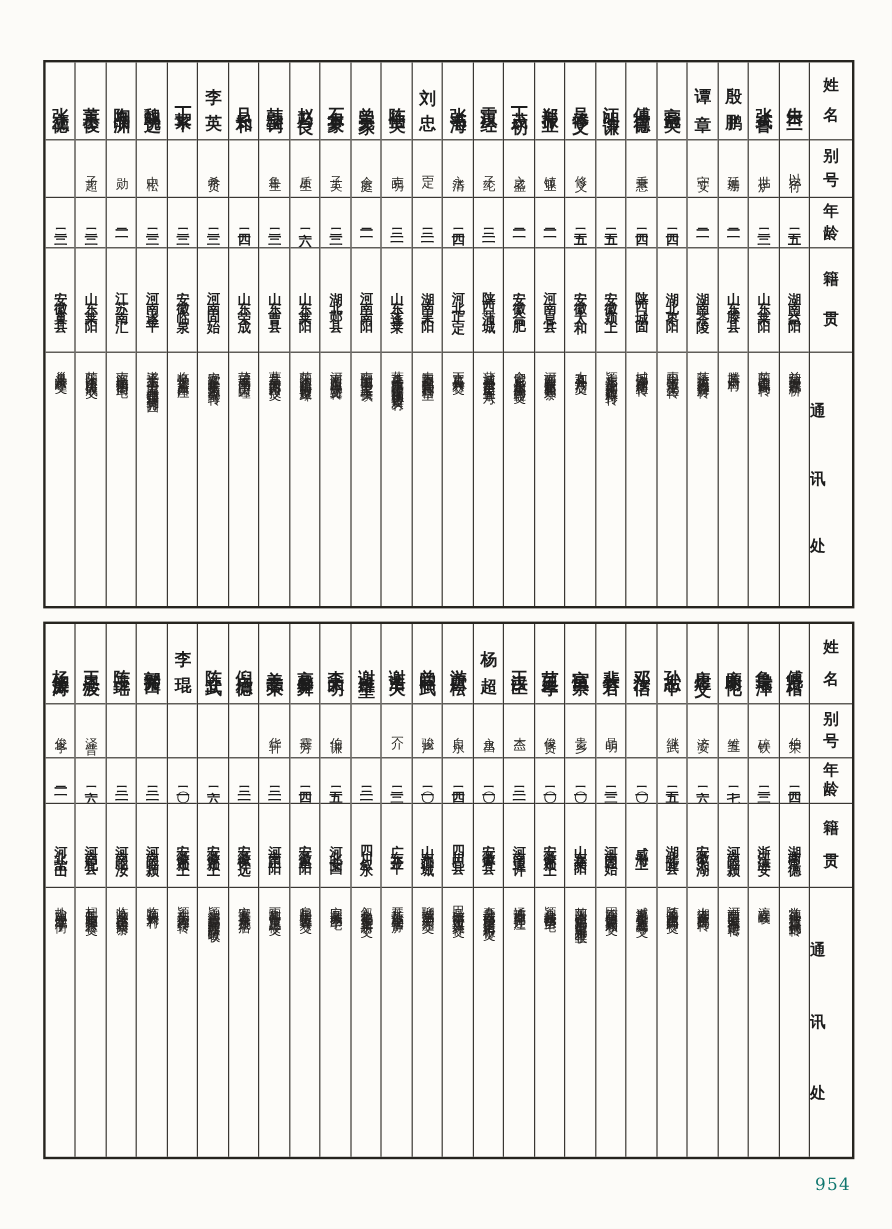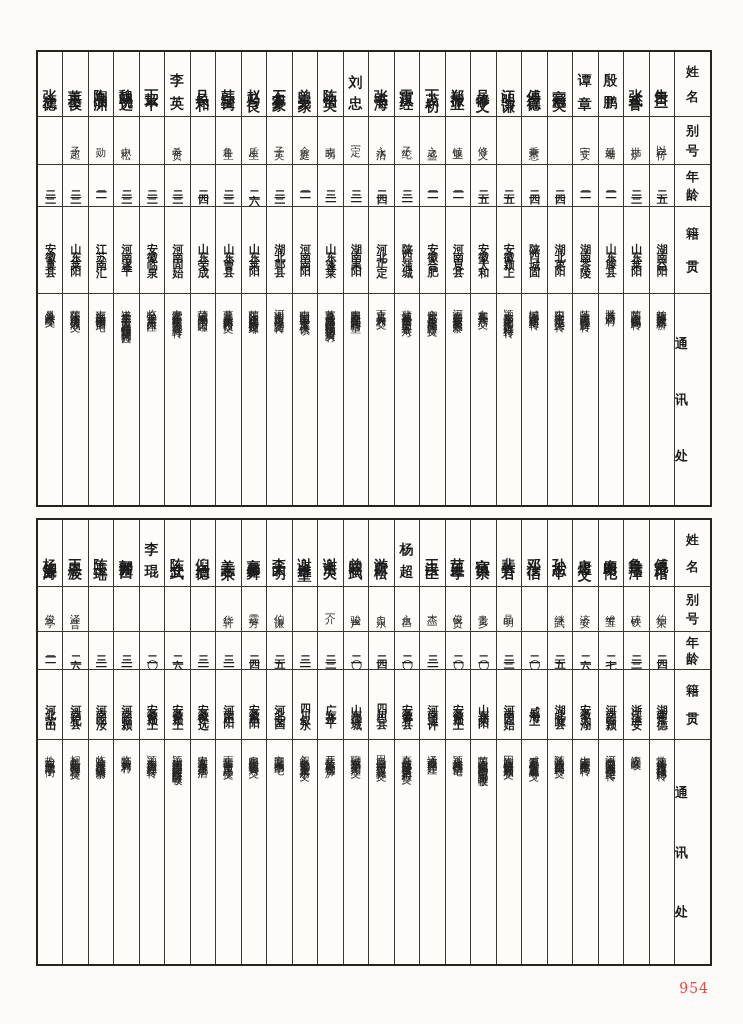--- a/index.html
+++ b/index.html
@@ -60,21 +60,21 @@
   .addr-text{font-size:10.5px;letter-spacing:1.5px;padding-top:7px;color:#242220;}
   
   .hcell{
     flex-direction:column;justify-content:space-evenly;align-items:center;
     font-weight:700;font-size:13px;
   }
   .hchar{display:block;line-height:1;}
   .page-number{
     position:absolute;right:34px;bottom:28px;
     font-family:"DejaVu Serif","Liberation Serif",serif;
-    font-size:14px;color:#ef4444;letter-spacing:1px;
+    font-size:14px;color:#0f766e;letter-spacing:1px;
   }
 </style>
 </head>
 <body>
 
 <div class="page">
 
   <div class="rtable t1">
     <div class="cols">
       <div class="col header-col">

